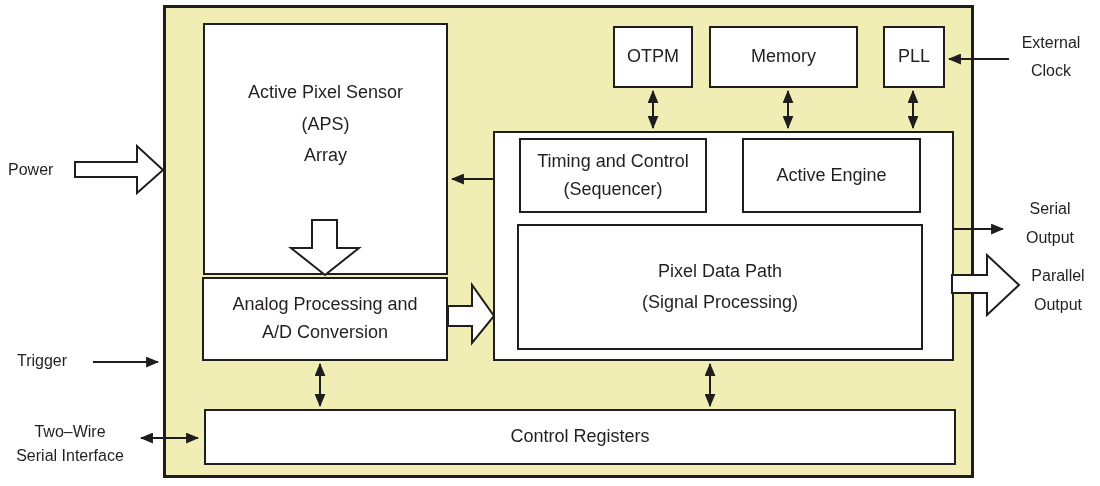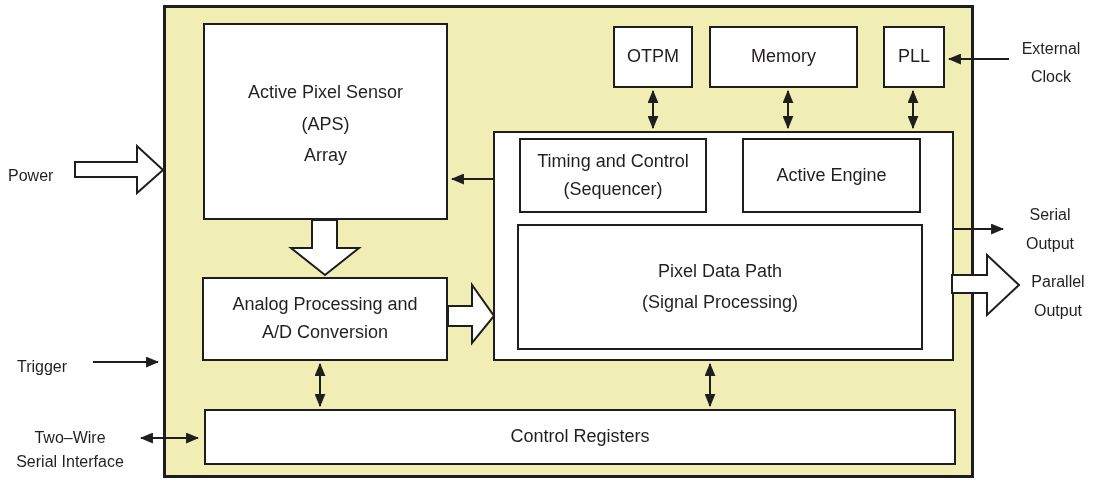--- a/index.html
+++ b/index.html
@@ -16,34 +16,33 @@
   .stage *{box-sizing:border-box;}
   .chip{
     position:absolute;left:163px;top:5px;width:811px;height:473px;
     background:var(--chip-fill);border:3px solid var(--line);z-index:1;
   }
   .box{
     position:absolute;background:var(--box-fill);border:2px solid var(--line);
     display:flex;flex-direction:column;align-items:center;justify-content:center;
     text-align:center;font-size:18px;line-height:1.55;z-index:2;
   }
-  .box.aps{left:203px;top:23px;width:245px;height:197px;line-height:1.75;align-items:center;justify-content:flex-start;padding-top:52px;}
+  .box.aps{left:203px;top:23px;width:245px;height:252px;line-height:1.75;align-items:center;justify-content:flex-start;padding-top:52px;}
   .box.analog{left:202px;top:277px;width:246px;height:84px;}
   .box.otpm{left:613px;top:26px;width:80px;height:62px;}
   .box.memory{left:709px;top:26px;width:149px;height:62px;}
   .box.pll{left:883px;top:26px;width:62px;height:62px;}
   .box.container{left:493px;top:131px;width:461px;height:230px;z-index:2;}
   .box.timing{left:519px;top:138px;width:188px;height:75px;z-index:3;}
   .box.stats{left:742px;top:138px;width:179px;height:75px;z-index:3;}
   .box.pdp{left:517px;top:224px;width:406px;height:126px;z-index:3;line-height:1.75;}
   .box.control{left:204px;top:409px;width:752px;height:56px;}
   .ext-label{
     position:absolute;font-size:16px;line-height:28px;text-align:center;z-index:4;
     white-space:nowrap;
-    margin-top:6px;
   }
   .lbl-power{left:8px;top:160px;line-height:20px;text-align:left;}
   .lbl-trigger{left:17px;top:351px;line-height:20px;text-align:left;}
   .lbl-twowire{left:0px;top:420px;width:140px;line-height:24px;}
   .lbl-extclock{left:1001px;top:29px;width:100px;}
   .lbl-serialout{left:1000px;top:194px;width:100px;line-height:29px;}
   .lbl-parallelout{left:1008px;top:261px;width:100px;line-height:29px;}
   svg.overlay{
     position:absolute;left:0;top:0;width:1100px;height:486px;
     z-index:5;pointer-events:none;

